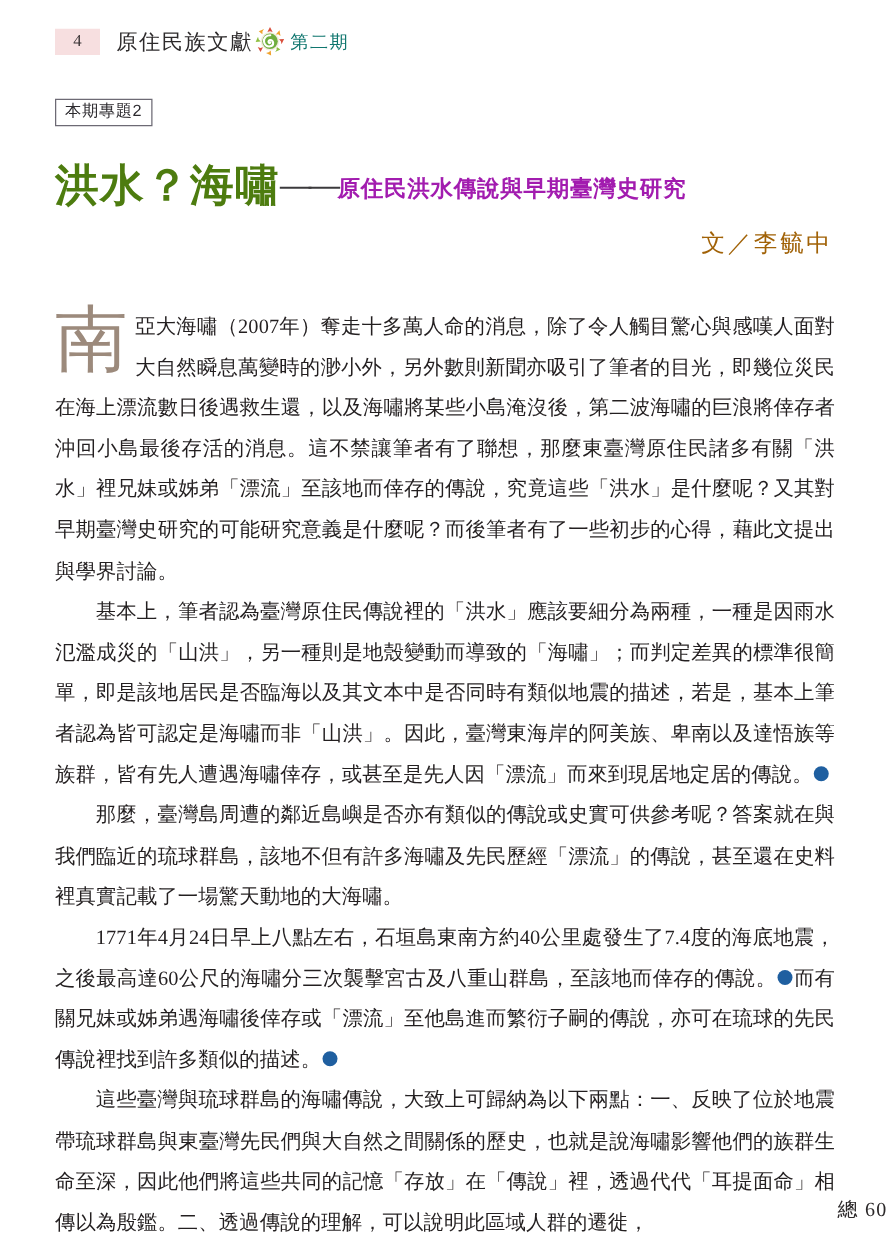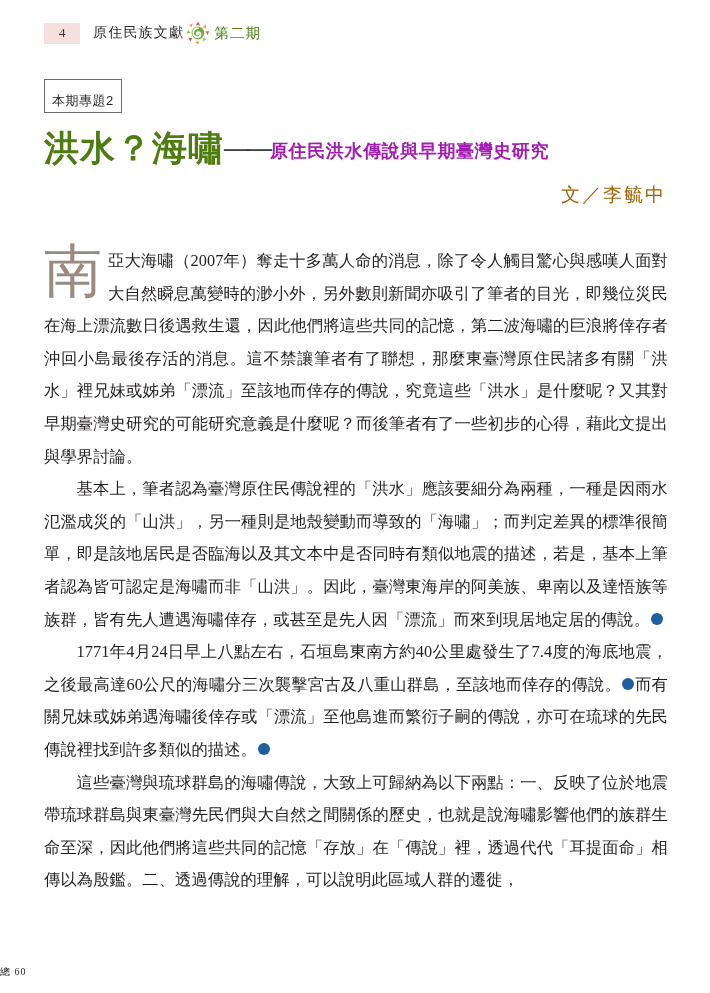--- a/index.html
+++ b/index.html
@@ -40,46 +40,46 @@
     display: flex;
     align-items: center;
     justify-content: center;
     font-size: 13.5px;
     font-family: "Liberation Serif", serif;
     color: #3b3436;
     letter-spacing: 0;
   }
   .header-title {
     margin-left: 13px;
-    font-size: 14px;
+    font-size: 17px;
     color: #2d2a2b;
     letter-spacing: 1.2px;
     font-family: "Liberation Serif", "DejaVu Serif", serif;
   }
   .header-logo {
     width: 26px;
     height: 26px;
     margin: 0 3px 0 1px;
     position: relative;
     flex: 0 0 auto;
   }
   .header-logo svg { display: block; }
   .header-title-2 {
     font-size: 14.5px;
-    color: #4d7c0f;
+    color: #0f766e;
     letter-spacing: 1.2px;
   }
 
   
   .topic-tag {
     position: absolute;
     top: 79px;
     left: 44px;
     border: 1px solid #6d6a74;
-    padding: 14px 7px 3px 7px;
+    padding: 2px 7px 3px 7px;
     font-size: 13px;
     line-height: 1.15;
     color: #2c2a2e;
     background: #ffffff;
     letter-spacing: 0.5px;
     font-family: "Liberation Sans", sans-serif;
   }
 
   
   .article-title {
@@ -170,22 +170,22 @@
     font-family: "Liberation Sans", sans-serif;
     font-weight: bold;
   }
 
   
   .page-footer {
     position: absolute;
     bottom: 14px;
     left: 0;
     width: 710px;
-    text-align: left;
-    font-size: 10px;
+    text-align: right;
+    font-size: 16px;
     color: #2b2829;
     letter-spacing: 1px;
     font-family: "Liberation Serif", "DejaVu Serif", serif;
   }
 </style>
 </head>
 <body>
 
 <div class="page">
 
@@ -217,24 +217,25 @@
   <div class="topic-tag">本期專題2</div>
 
   <h1 class="article-title">
     <span class="title-main">洪水？海嘯</span><span class="title-dash">——</span><span class="title-sub">原住民洪水傳說與早期臺灣史研究</span>
   </h1>
 
   <div class="byline">文／李毓中</div>
 
   <div class="body-wrap">
 
-    <p class="para first"><span class="dropcap">南</span><span>亞大海嘯（2007年）奪走十多萬人命的消息，除了令人觸目驚心與感嘆人面對大自然瞬息萬變時的渺小外，另外數則新聞亦吸引了筆者的目光，即幾位災民在海上漂流數日後遇救生還，因此他們將這些共同的記憶，第二波海嘯的巨浪將倖存者沖回小島最後存活的消息。這不禁讓筆者有了聯想，那麼東臺灣原住民諸多有關「洪水」裡兄妹或姊弟「漂流」至該地而倖存的傳說，究竟這些「洪水」是什麼呢？又其對早期臺灣史研究的可能研究意義是什麼呢？而後筆者有了一些初步的心得，藉此文提出與學界討論。</span></p>
+    <p class="para first"><span class="dropcap">南</span><span>亞大海嘯（2007年）奪走十多萬人命的消息，除了令人觸目驚心與感嘆人面對大自然瞬息萬變時的渺小外，另外數則新聞亦吸引了筆者的目光，即幾位災民在海上漂流數日後遇救生還，以及海嘯將某些小島淹沒後，第二波海嘯的巨浪將倖存者沖回小島最後存活的消息。這不禁讓筆者有了聯想，那麼東臺灣原住民諸多有關「洪水」裡兄妹或姊弟「漂流」至該地而倖存的傳說，究竟這些「洪水」是什麼呢？又其對早期臺灣史研究的可能研究意義是什麼呢？而後筆者有了一些初步的心得，藉此文提出與學界討論。</span></p>
 
     <p class="para indent"><span>基本上，筆者認為臺灣原住民傳說裡的「洪水」應該要細分為兩種，一種是因雨水氾濫成災的「山洪」，另一種則是地殼變動而導致的「海嘯」；而判定差異的標準很簡單，即是該地居民是否臨海以及其文本中是否同時有類似地震的描述，若是，基本上筆者認為皆可認定是海嘯而非「山洪」。因此，臺灣東海岸的阿美族、卑南以及達悟族等族群，皆有先人遭遇海嘯倖存，或甚至是先人因「漂流」而來到現居地定居的傳說。</span><span class="fn">1</span></p>
 
+    <p class="para indent"><span>那麼，臺灣島周遭的鄰近島嶼是否亦有類似的傳說或史實可供參考呢？答案就在與我們臨近的琉球群島，該地不但有許多海嘯及先民歷經「漂流」的傳說，甚至還在史料裡真實記載了一場驚天動地的大海嘯。</span></p>
 
     <p class="para indent"><span>1771年4月24日早上八點左右，石垣島東南方約40公里處發生了7.4度的海底地震，之後最高達60公尺的海嘯分三次襲擊宮古及八重山群島，至該地而倖存的傳說。</span><span class="fn">2</span><span>而有關兄妹或姊弟遇海嘯後倖存或「漂流」至他島進而繁衍子嗣的傳說，亦可在琉球的先民傳說裡找到許多類似的描述。</span><span class="fn">3</span></p>
 
     <p class="para indent"><span>這些臺灣與琉球群島的海嘯傳說，大致上可歸納為以下兩點：一、反映了位於地震帶琉球群島與東臺灣先民們與大自然之間關係的歷史，也就是說海嘯影響他們的族群生命至深，因此他們將這些共同的記憶「存放」在「傳說」裡，透過代代「耳提面命」相傳以為殷鑑。二、透過傳說的理解，可以說明此區域人群的遷徙，</span></p>
 
   </div>
 
   <div class="page-footer">總 60</div>
 
 </div>

